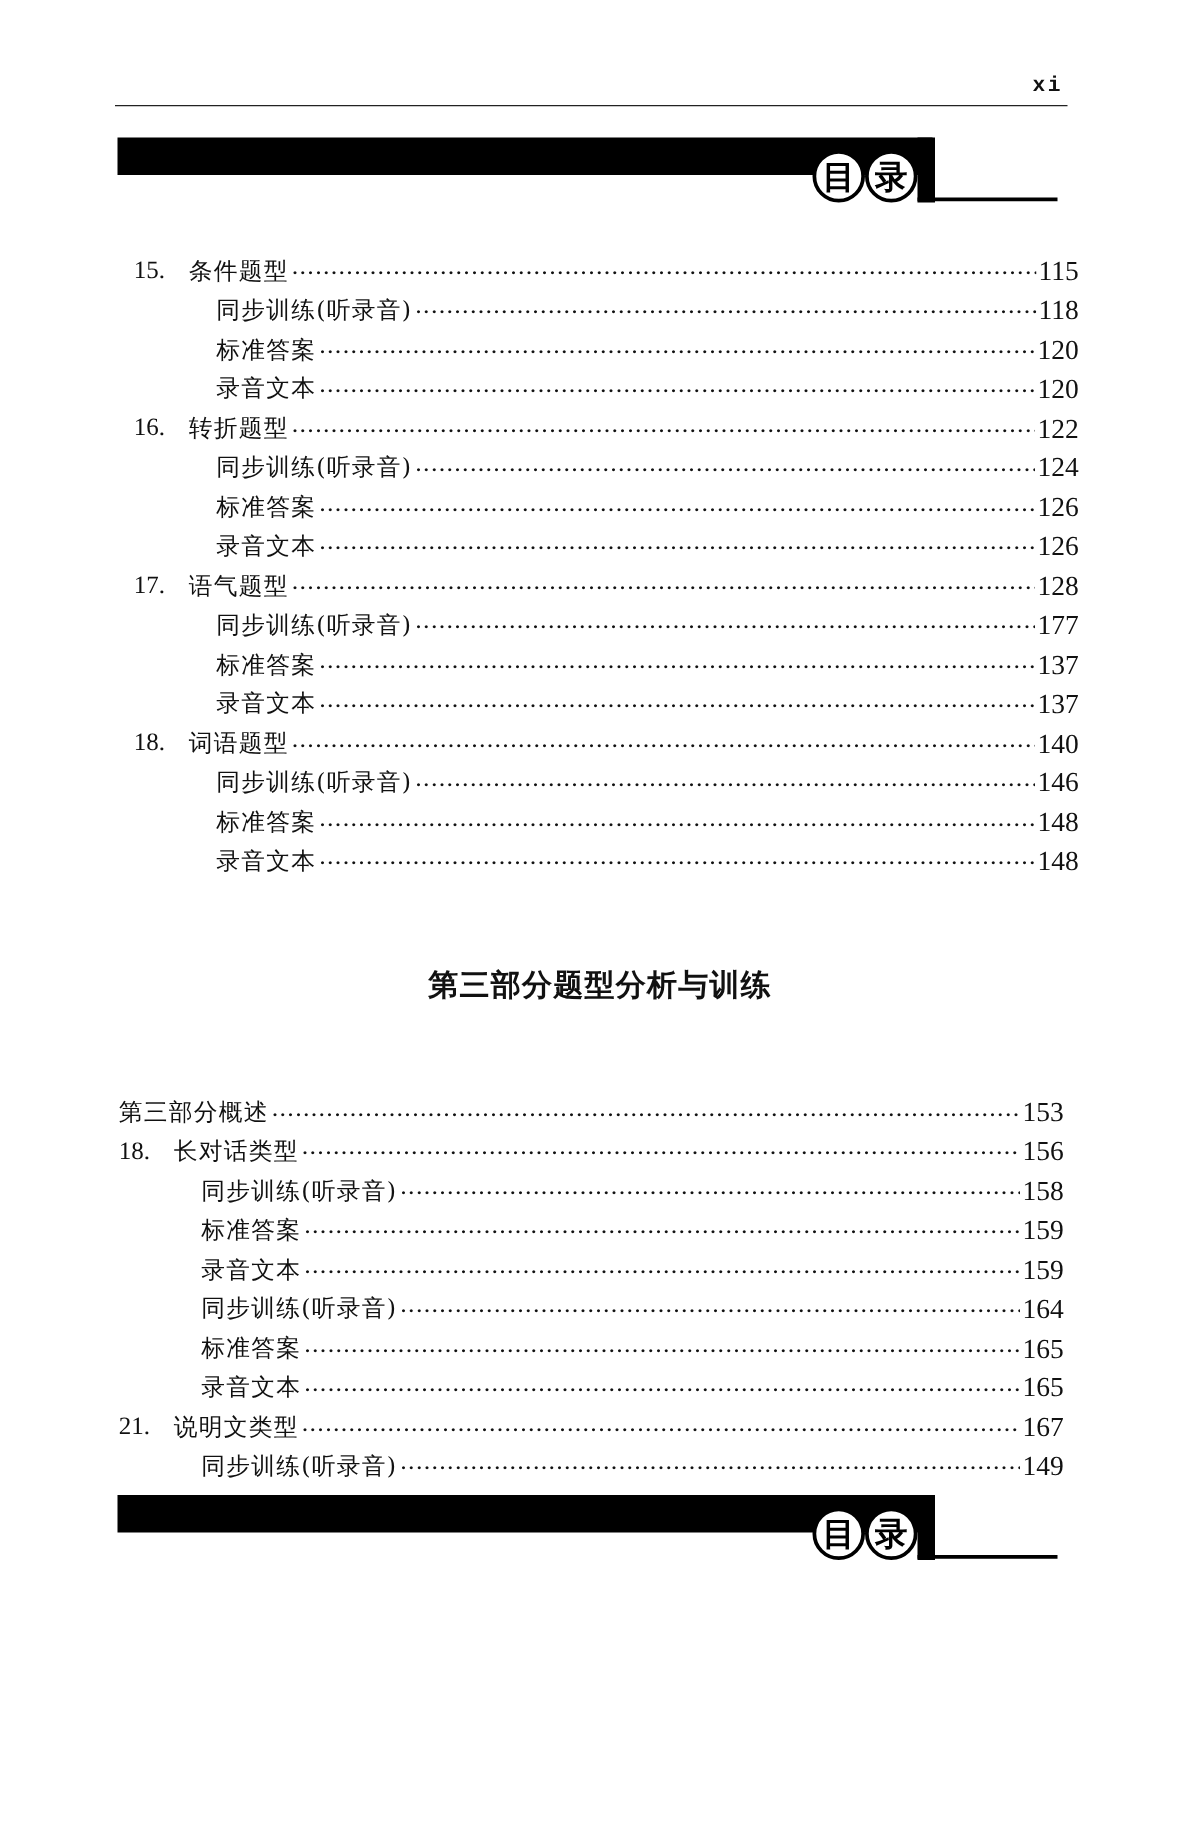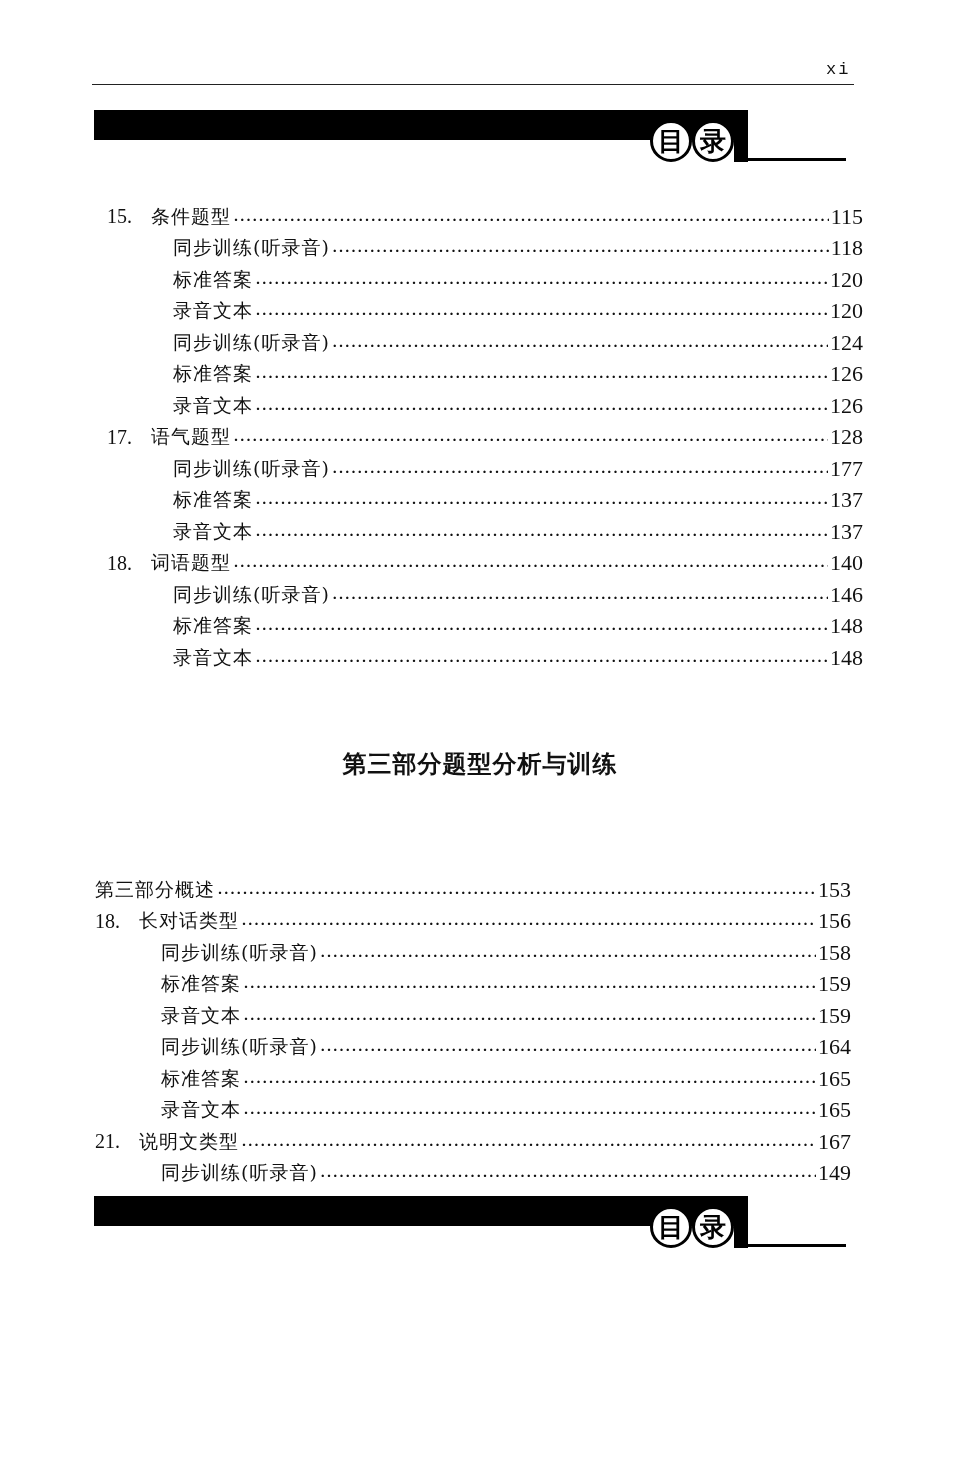--- a/index.html
+++ b/index.html
@@ -1,39 +1,39 @@
 <!DOCTYPE html>
 <html><head>
 <meta charset="utf-8">
 <style>
   html, body { margin: 0; padding: 0; background: #ffffff; }
   body { width: 960px; height: 1474px; position: relative; overflow: hidden;
          font-family: "DejaVu Serif", "Liberation Serif", serif; color: #111; }
-  .page-num { position: absolute; left: 826px; top: 60px; font-family: "Liberation Mono", "DejaVu Sans Mono", monospace; font-size: 17px; letter-spacing: 2px; font-weight: normal; }
+  .page-num { position: absolute; left: 826px; top: 60px; font-family: "Liberation Mono", "DejaVu Sans Mono", monospace; font-size: 17px; letter-spacing: 2px; font-weight: bold; }
   .header-rule { position: absolute; left: 92px; top: 84px; width: 762px; height: 1px; background: #222; }
   .banner { position: absolute; left: 94px; width: 752px; height: 52px; }
   .banner .bar { position: absolute; left: 0; top: 0; width: 652px; height: 30px; background: #000; }
   .banner .under { position: absolute; left: 640px; top: 48px; width: 112px; height: 3px; background: #000; }
   .banner .badge { position: absolute; top: 10px; width: 42px; height: 42px; border-radius: 50%;
                    background: #fff; border: 3px solid #000; box-sizing: border-box;
                    display: flex; align-items: center; justify-content: center;
                    font-family: "DejaVu Sans", sans-serif; font-weight: bold; font-size: 26px; color: #000; }
   .banner .badge.b1 { left: 556px; }
   .banner .badge.b2 { left: 598px; }
   .banner .tail { position: absolute; left: 640px; top: 0; width: 14px; height: 52px; background: #000; }
   .toc { position: absolute; left: 95px; width: 756px; }
   .row { position: relative; height: 31.5px; display: flex; align-items: center; font-size: 19px; white-space: nowrap; }
   .row .num { width: 44px; font-family: "Liberation Serif", serif; font-size: 20px; }
   .row.sub { padding-left: 66px; text-align: right; }
   .row.lvl0 .title { }
   .row .title { flex: 0 0 auto; letter-spacing: 1px; }
   .row .dots { flex: 1 1 auto; overflow: hidden; margin: 0 2px; height: 20px; position: relative; }
   .row .dots::before { content: "······························································································································"; position: absolute; left: 0; top: 1px; letter-spacing: 0.2px; font-size: 19px; white-space: nowrap; }
   .row .page { flex: 0 0 auto; font-family: "Liberation Serif", serif; font-size: 22px; }
-  .section-heading { position: absolute; left: 0; width: 960px; top: 748px; text-align: center;
+  .section-heading { position: absolute; left: 0; width: 960px; top: 772px; text-align: center;
                      font-family: "DejaVu Sans", sans-serif; font-size: 24px; font-weight: bold; letter-spacing: 1px; }
 </style>
 </head>
 <body>
 
 <div class="page-num">xi</div>
 <div class="header-rule"></div>
 
 <div class="banner" style="top:110px;">
   <div class="bar"></div>
@@ -57,20 +57,26 @@
     </div>
     <div class="row sub">
       <span class="title">标准答案</span>
       <span class="dots"></span>
       <span class="page">120</span>
     </div>
     <div class="row sub">
       <span class="title">录音文本</span>
       <span class="dots"></span>
       <span class="page">120</span>
+    </div>
+    <div class="row lvl0">
+      <span class="num">16.</span>
+      <span class="title">转折题型</span>
+      <span class="dots"></span>
+      <span class="page">122</span>
     </div>
     <div class="row sub">
       <span class="title">同步训练(听录音)</span>
       <span class="dots"></span>
       <span class="page">124</span>
     </div>
     <div class="row sub">
       <span class="title">标准答案</span>
       <span class="dots"></span>
       <span class="page">126</span>

